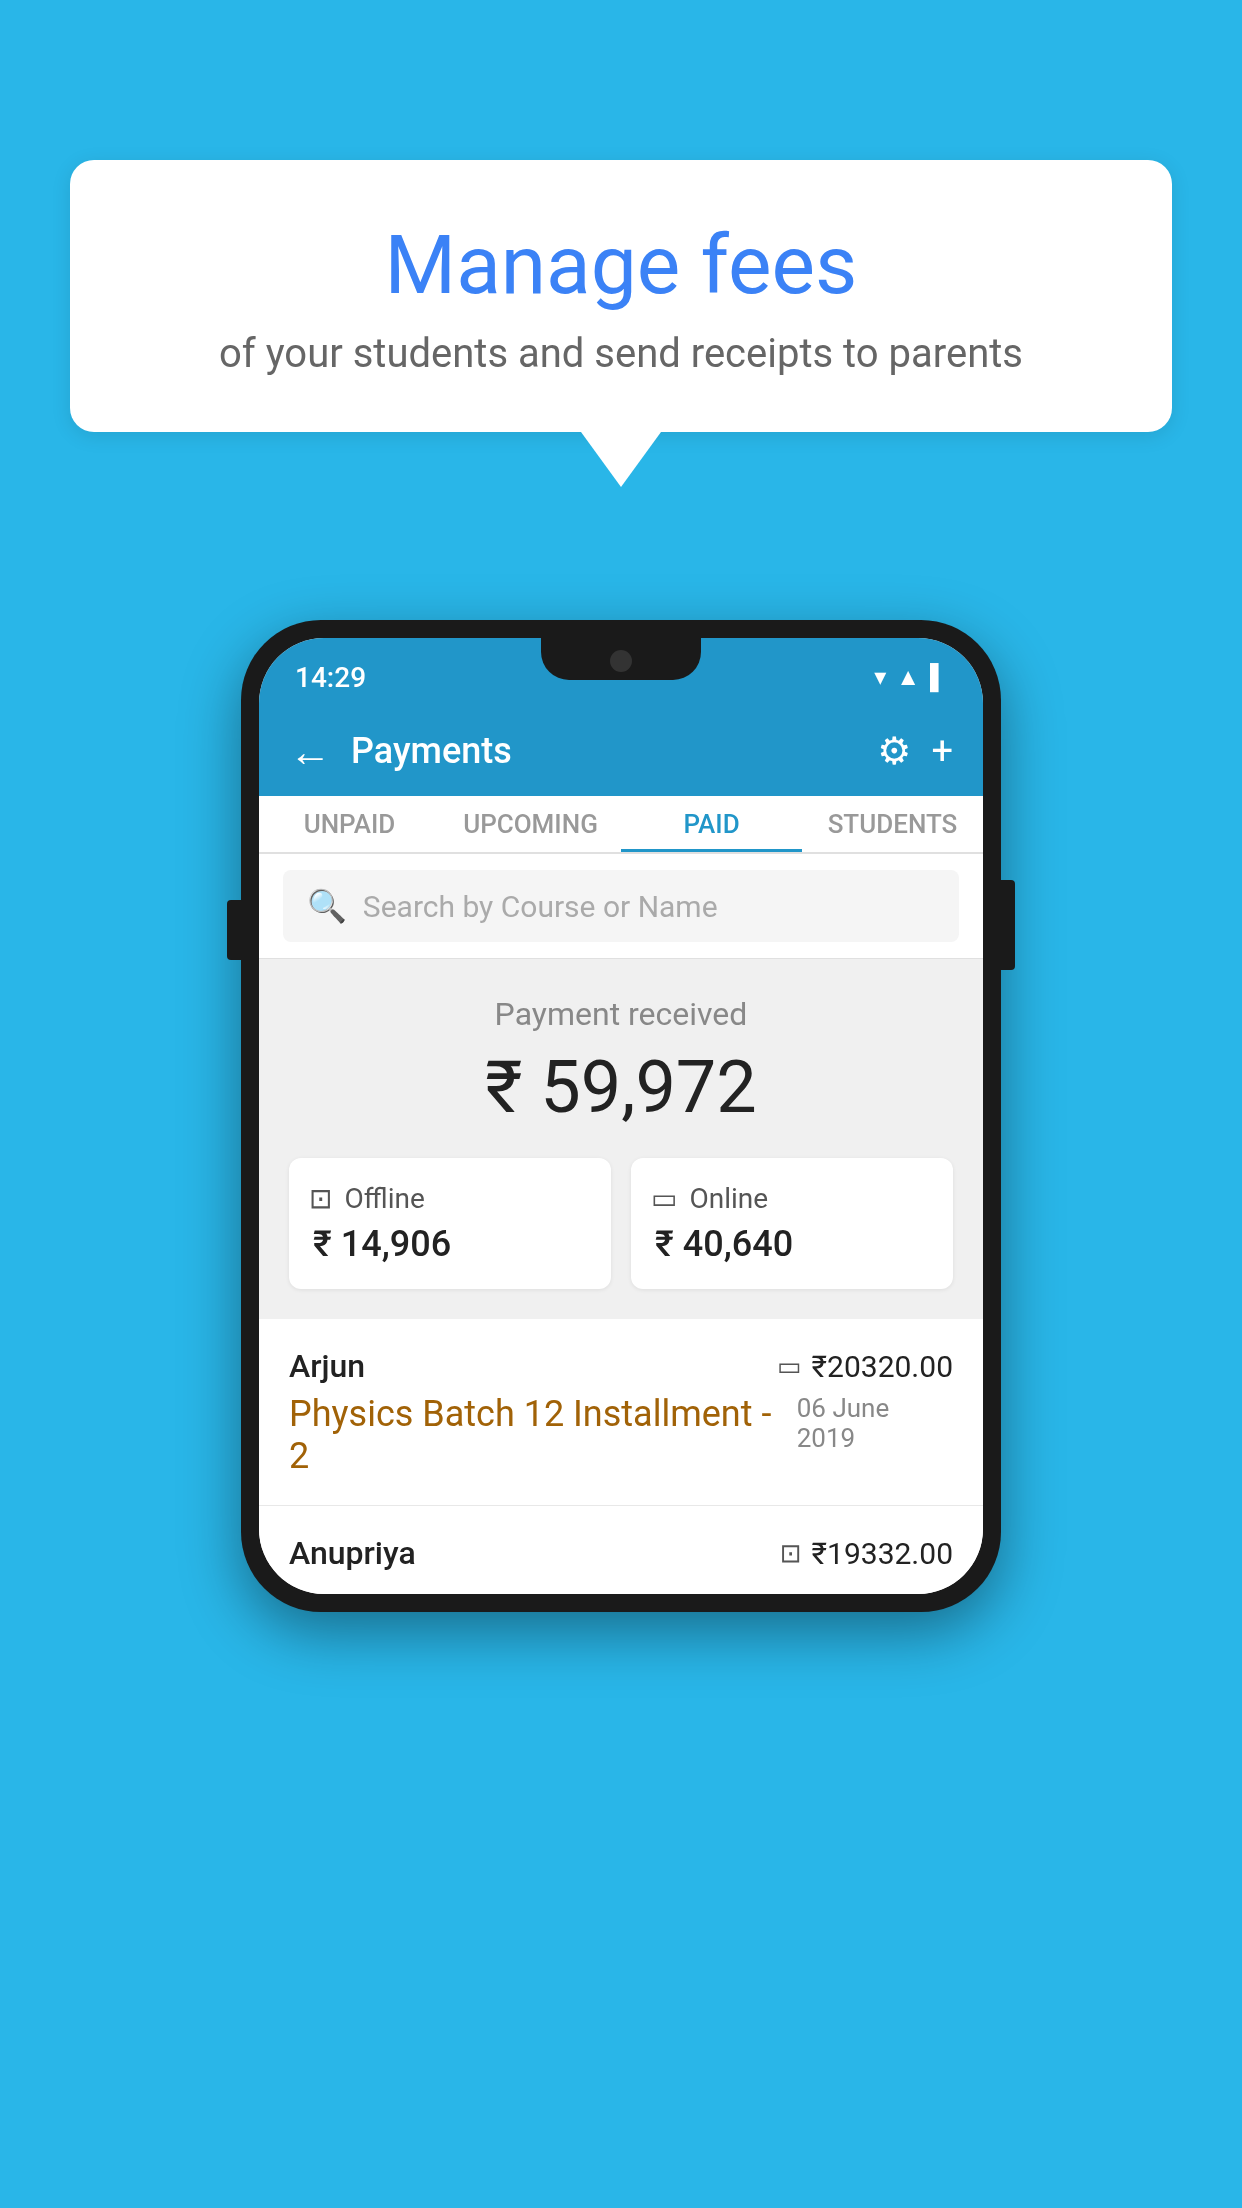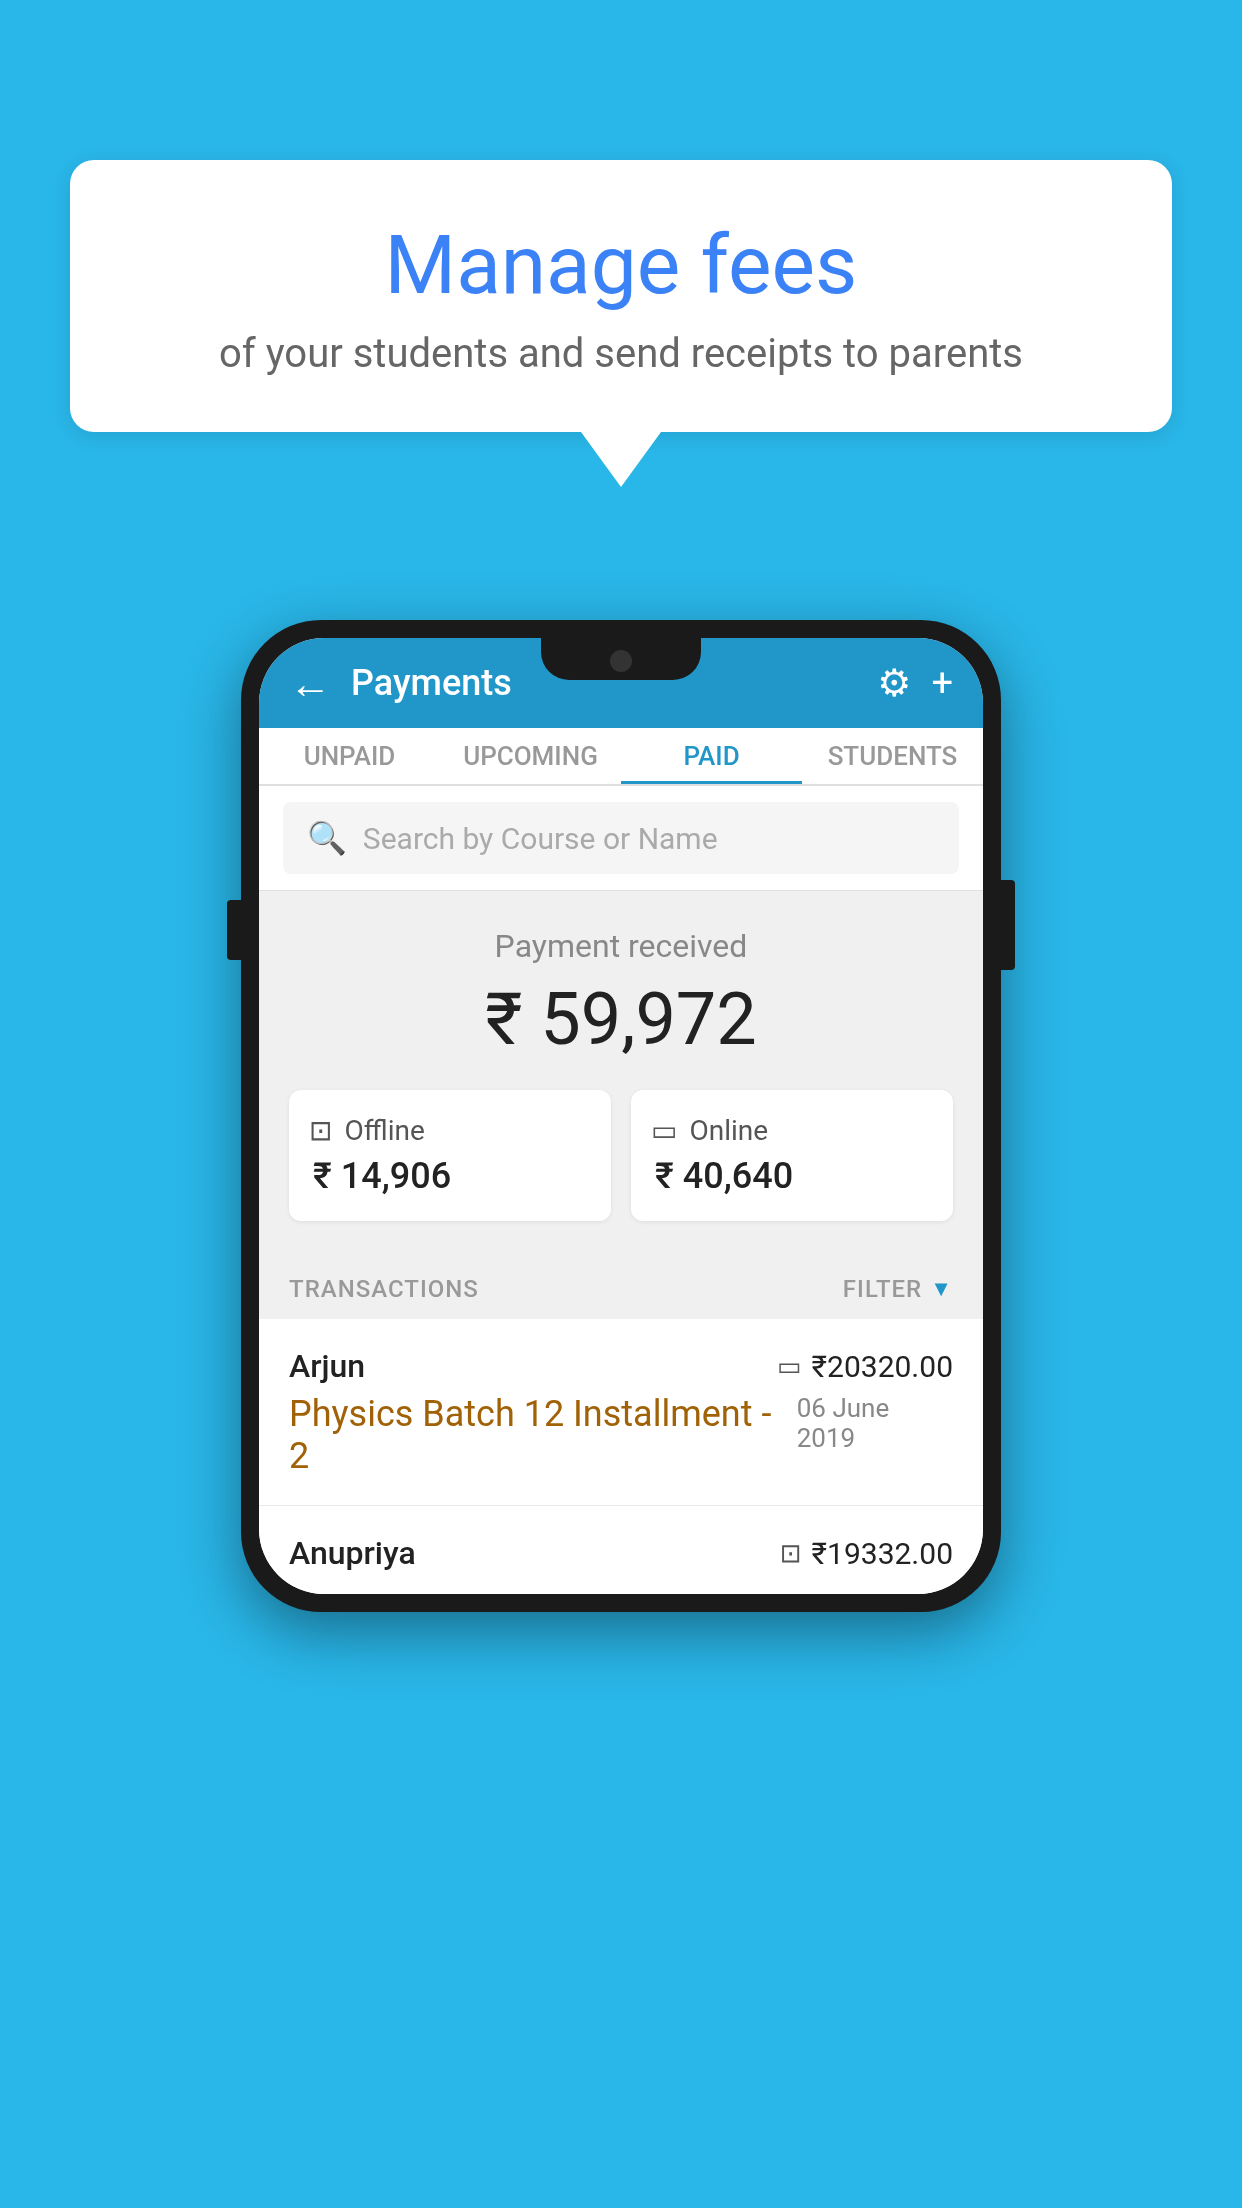--- a/index.html
+++ b/index.html
@@ -405,20 +405,28 @@
 </div>
 
 <div class="phone-wrapper">
   <div class="phone-frame">
     <div class="phone-inner">
 
       <div class="phone-notch">
         <div class="phone-camera"></div>
       </div>
 
+      <div class="status-bar">
+        <span class="status-time">14:29</span>
+        <div class="status-icons">
+          <span class="wifi-icon">▾</span>
+          <span class="signal-icon">▲</span>
+          <span class="battery-icon">▌</span>
+        </div>
+      </div>
 
       <div class="app-header">
         <div class="header-back">
           <span>←</span>
         </div>
         <div class="header-title">Payments</div>
         <div class="header-gear">
           <span>⚙</span>
         </div>
         <div class="header-plus">
@@ -463,27 +471,20 @@
           <div class="payment-card">
             <div class="card-top">
               <span class="card-icon">▭</span>
               <span class="card-type">Online</span>
             </div>
             <div class="card-amount">₹ 40,640</div>
           </div>
         </div>
       </div>
 
-      <div class="transactions-header">
-        <span class="transactions-label">TRANSACTIONS</span>
-        <div class="filter-btn">
-          <span>FILTER</span>
-          <span class="filter-icon">▼</span>
-        </div>
-      </div>
 
       <div class="transaction-item">
         <div class="transaction-row1">
           <span class="transaction-name">Arjun</span>
           <div class="transaction-amount-row">
             <span class="transaction-type-icon">▭</span>
             <span class="transaction-amount">₹20320.00</span>
           </div>
         </div>
         <div class="transaction-row2">

